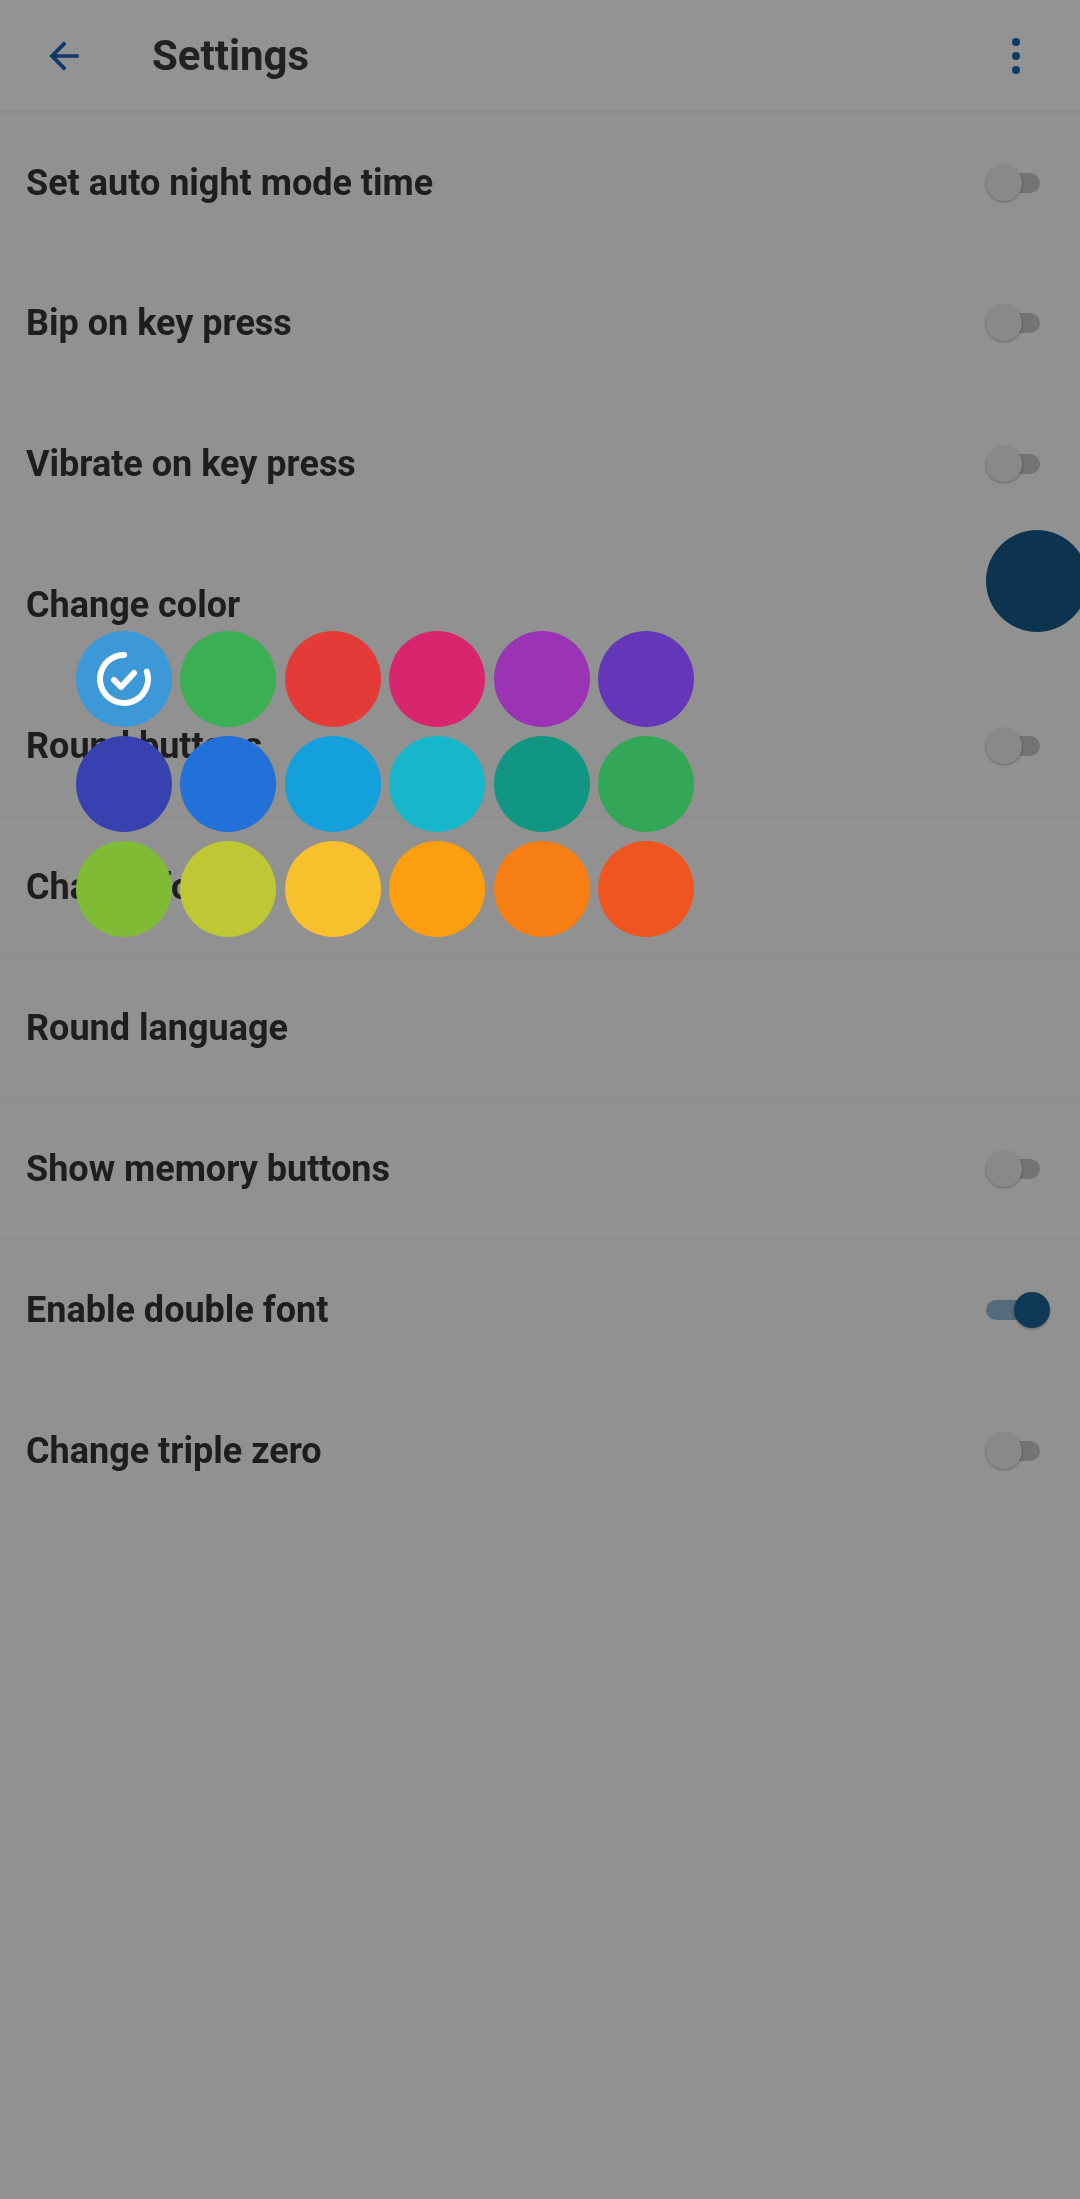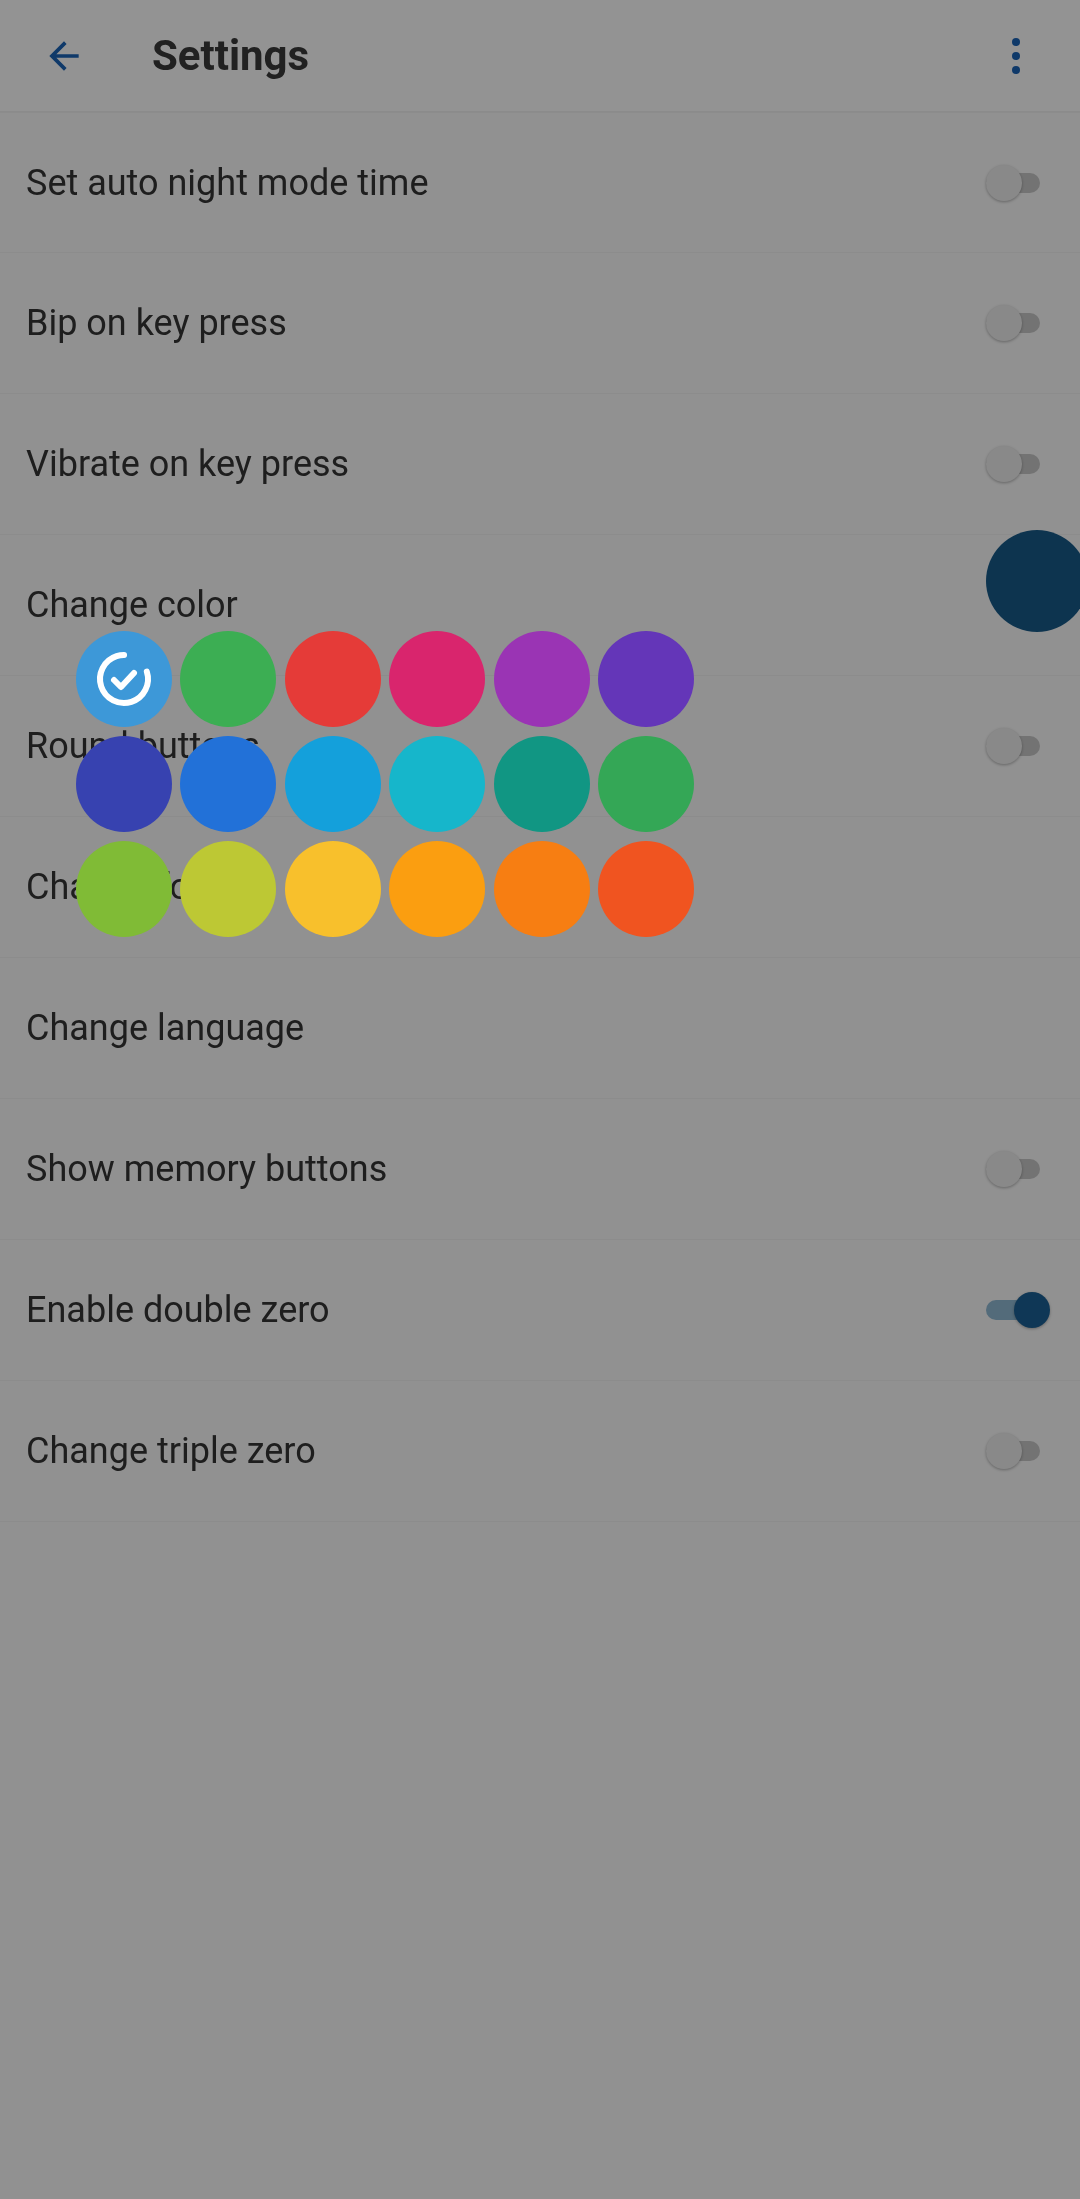--- a/index.html
+++ b/index.html
@@ -41,21 +41,21 @@
   .row {
     height: 141px;
     border-bottom: 1px solid rgba(0,0,0,0.03);
     display: flex;
     align-items: center;
     padding: 0 30px 0 26px;
     position: relative;
     background: #fafafa;
   }
   .row.first-gap { border-top: 1px solid rgba(0,0,0,0.03); }
-  .row .label { font-size: 36px; color: #353535; font-weight: 400; flex: 1; }
+  .row .label { font-size: 36px; color: #353535; font-weight: 700; flex: 1; }
   .color-swatch-large {
     width: 102px; height: 102px; border-radius: 50%;
     background: #185a88;
     position: absolute;
     right: 0; top: -5px;
     transform: translateX(8px);
   }
 
   
   .switch {
@@ -157,33 +157,33 @@
         <div class="track"></div>
           <div class="thumb"></div>
       </div>
     </div>
 
     <div class="row">
       <span class="label">Change font</span>
     </div>
 
     <div class="row">
-      <span class="label">Change language</span>
+      <span class="label">Round language</span>
     </div>
 
     <div class="row">
       <span class="label">Show memory buttons</span>
       <div class="switch">
         <div class="track"></div>
           <div class="thumb"></div>
       </div>
     </div>
 
     <div class="row">
-      <span class="label">Enable double zero</span>
+      <span class="label">Enable double font</span>
       <div class="switch on">
         <div class="track"></div>
           <div class="thumb"></div>
       </div>
     </div>
 
     <div class="row">
       <span class="label">Change triple zero</span>
       <div class="switch">
         <div class="track"></div>

